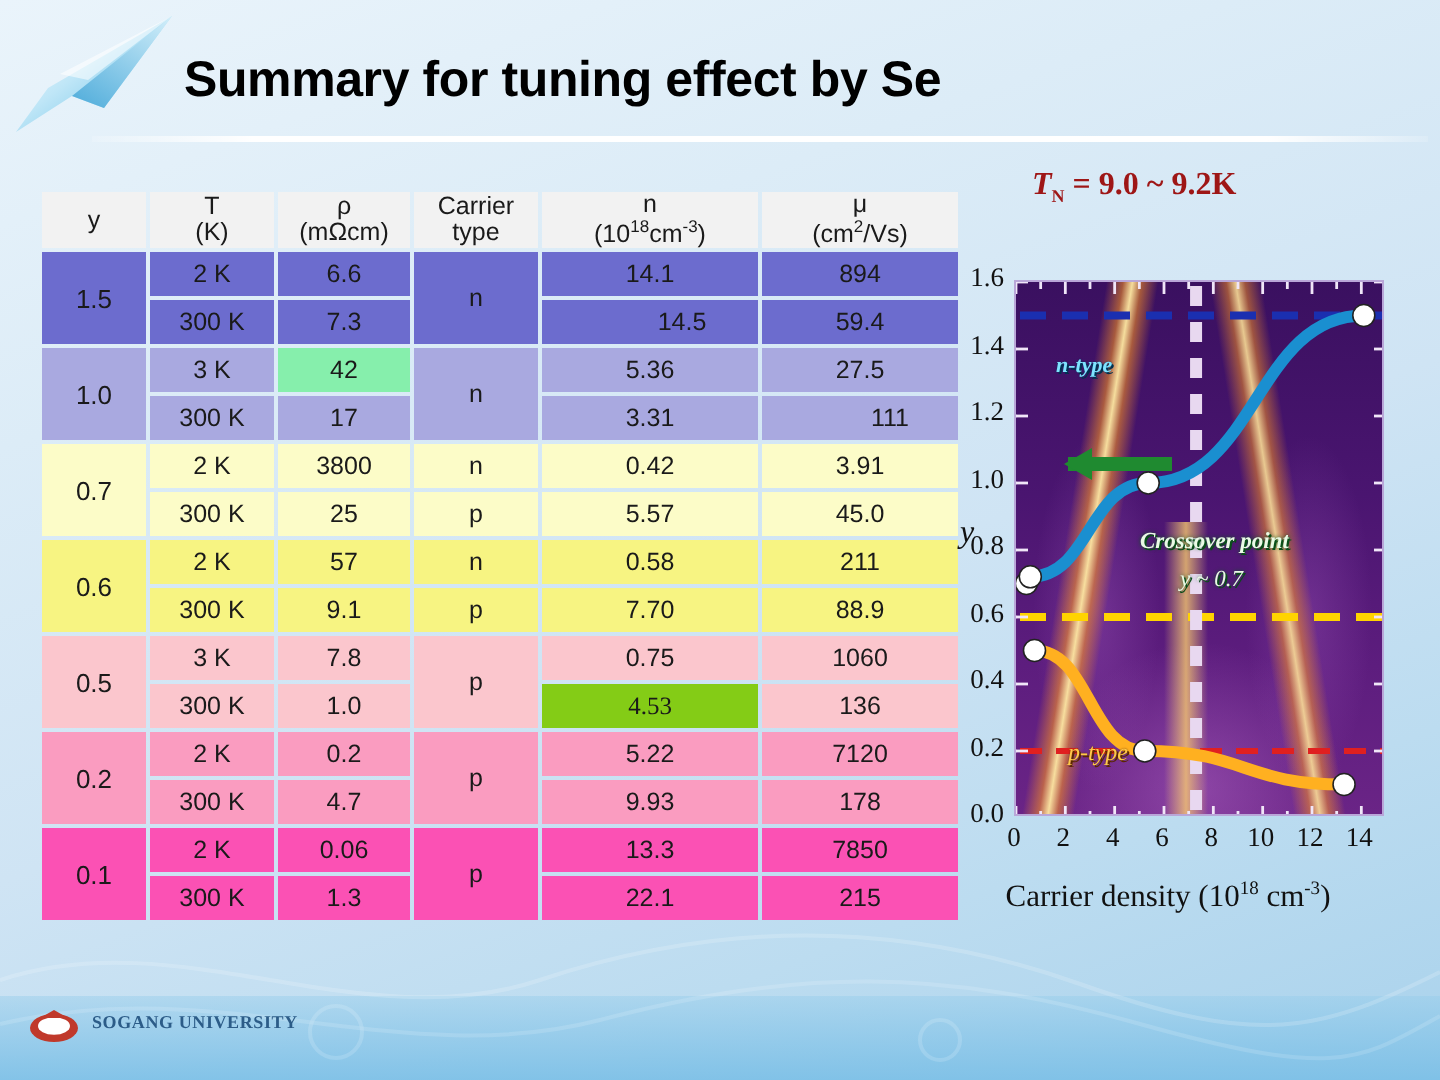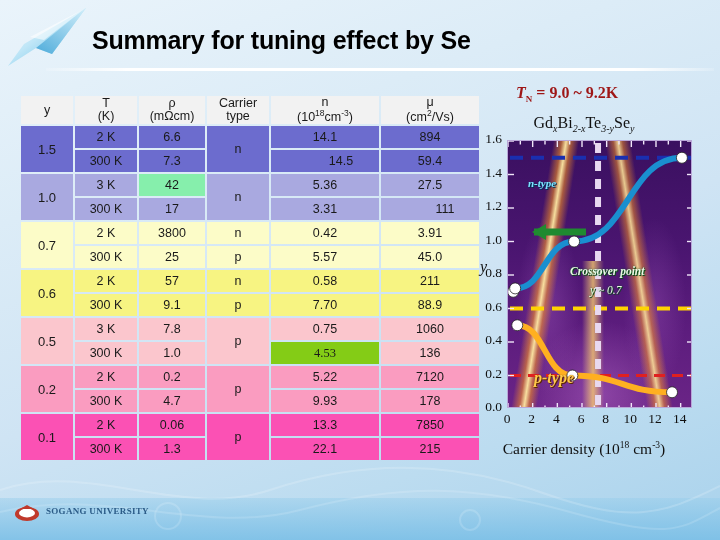--- a/index.html
+++ b/index.html
@@ -84,21 +84,21 @@
     font-family:"Liberation Serif", serif; font-size:16px; font-style:italic; color:#111;
   }
   #x-axis-title {
     position:absolute; left:0; top:330px; width:268px; text-align:center;
     font-family:"Liberation Serif", serif; font-size:15.5px; color:#111; white-space:nowrap;
   }
   #x-axis-title sup { font-size:9.5px; }
   .inlab { position:absolute; font-family:"Liberation Serif", serif; white-space:nowrap; }
   #lab-ntype { left:20px; top:36px; font-size:11px; font-style:italic; font-weight:bold;
     color:#7fe3ff; text-shadow:0 0 1px #003a66,1px 1px 0 #00314f; }
-  #lab-ptype { left:26px; top:228px; font-size:16px; font-style:italic; font-weight:bold;
+  #lab-ptype { left:26px; top:228px; font-size:12px; font-style:italic; font-weight:normal;
     color:#ffc94a; text-shadow:0 0 1px #6a3000,1px 1px 0 #5a2800; }
   #lab-cross { left:62px; top:124px; font-size:11.5px; font-weight:bold; font-style:italic;
     color:#eafbe6; text-shadow:0 0 2px #0a5a1e,1px 1px 0 #0b4a19; }
   #lab-cross-y { left:82px; top:143px; font-size:11.5px; font-style:italic;
     color:#eafbe6; text-shadow:0 0 2px #0a5a1e,1px 1px 0 #0b4a19; }
   
   #footer {
     position:absolute; left:0; bottom:0; width:720px; height:42px;
     background:linear-gradient(180deg,rgba(150,205,235,.45),rgba(120,190,230,.85));
   }
@@ -261,23 +261,20 @@
       </tr>
     </tbody>
 </table>
 
 <div id="tn-note">
   <i>T</i><sub class="sb">N</sub><span> = 9.0 ~ 9.2K</span>
 </div>
 
 <div id="figure">
 
-  <div id="fig-formula">
-    <span>Gd</span><span class="sub">x</span><span>Bi</span><span class="sub">2-x</span><span>Te</span><span class="sub">3-y</span><span>Se</span><span class="sub">y</span>
-  </div>
 
   <div id="plot">
     <div class="band b1"></div>
     <div class="band b2"></div>
     <div class="band b3"></div>
 
     <svg width="185" height="268">
 
       <line id="ref-blue" x1="2" x2="183" stroke-width="4" stroke-dasharray="13 8" stroke="#1a2fb0" y1="16.75" y2="16.75"></line>
       <line id="ref-yellow" x1="2" x2="183" stroke-width="4" stroke-dasharray="13 8" stroke="#ffd400" y1="167.5" y2="167.5"></line>

